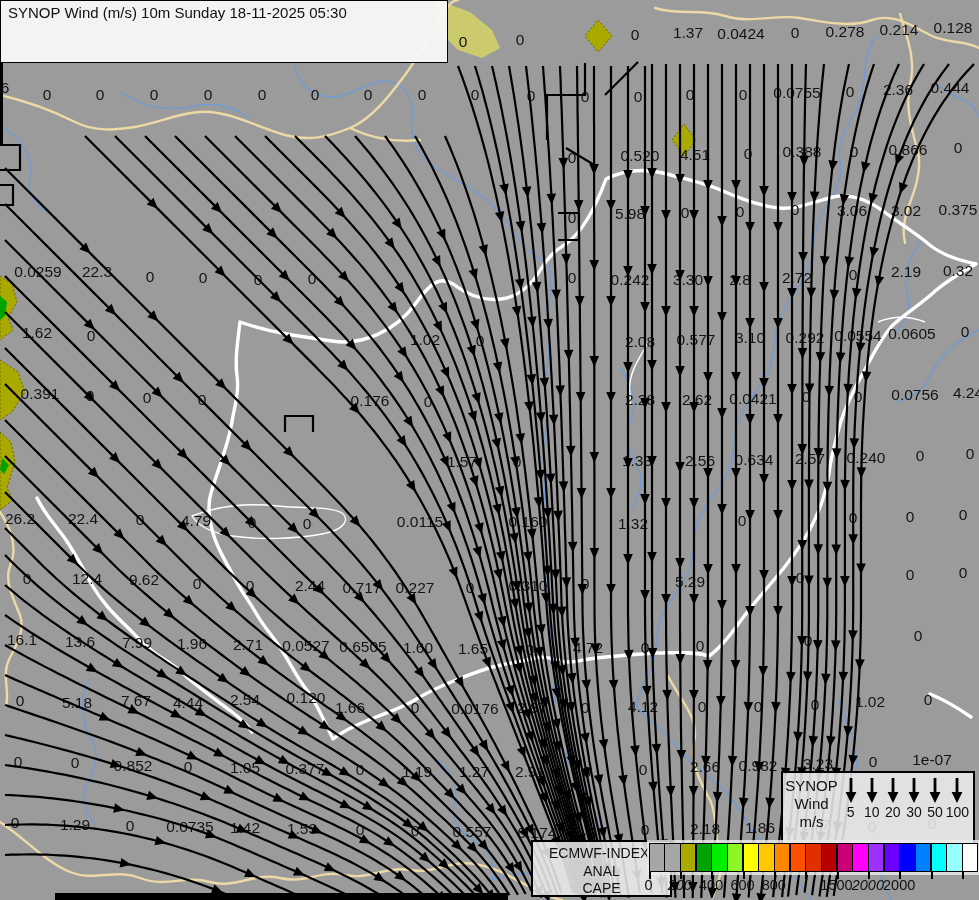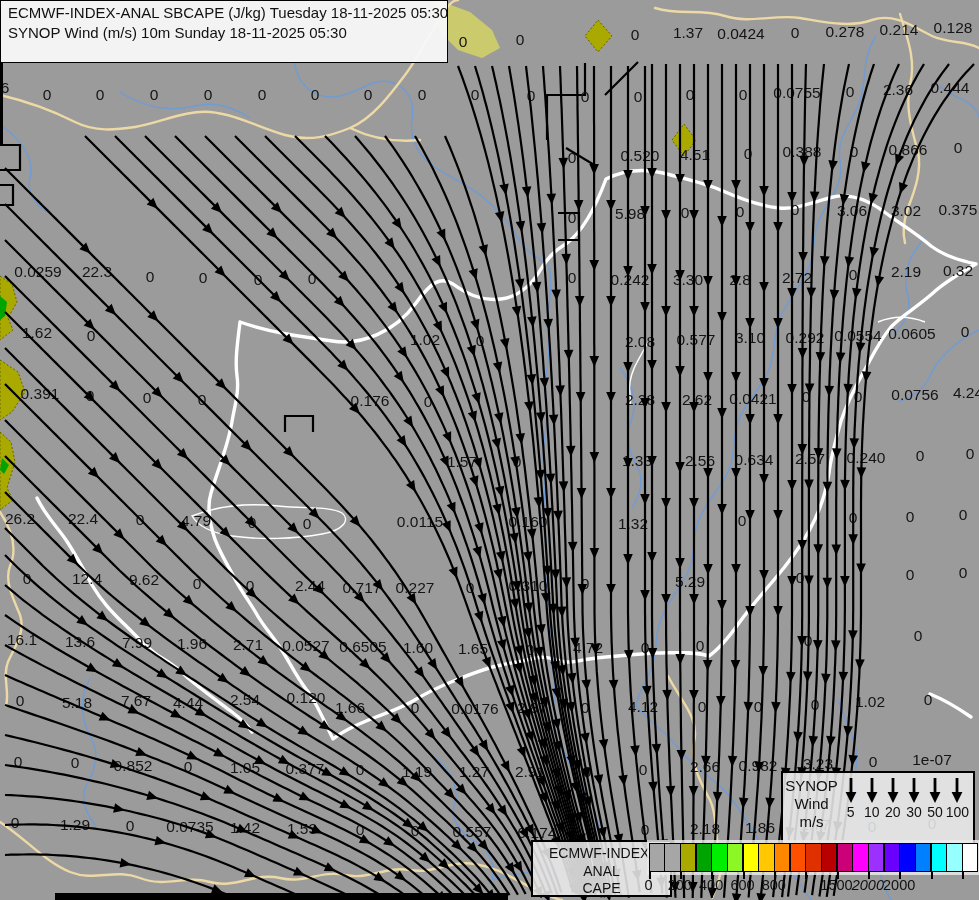--- a/index.html
+++ b/index.html
@@ -849,21 +849,20 @@
         <polygon points="223.00470646439047,892.7645622916475 211.01423153499033,893.2827427307093 214.47022452570016,884.3263979155424"></polygon>
       </g>
 
     <g id="g-frame">
       <rect class="frame" x="0" y="62" width="3" height="84"></rect>
       <rect class="frame" x="55" y="893" width="453" height="7"></rect>
     </g>
   </svg>
 
   <div id="title-box" class="panel">
-    <div>ECMWF-INDEX-ANAL SBCAPE (J/kg) Tuesday 18-11-2025 05:30</div>
     <div>SYNOP Wind (m/s) 10m Sunday 18-11-2025 05:30</div>
   </div>
 
   <div id="wind-legend" class="panel">
     <div class="wl-left">
       <div>SYNOP</div>
       <div>Wind</div>
       <div>m/s</div>
     </div>
     <div class="wl-cols" id="wl-cols">
@@ -937,21 +936,21 @@
       <div class="cape-cell" style="left: 252.167px; width: 16.6667px; background: rgb(0, 0, 255);"></div>
       <div class="cape-cell" style="left: 267.833px; width: 16.6667px; background: rgb(0, 128, 255);"></div>
       <div class="cape-cell" style="left: 283.5px; width: 16.6667px; background: rgb(0, 255, 255);"></div>
       <div class="cape-cell" style="left: 299.167px; width: 16.6667px; background: rgb(150, 255, 255);"></div>
       <div class="cape-cell" style="left: 314.833px; width: 16.6667px; background: rgb(255, 255, 255);"></div>
     </div>
 
 <div class="cape-tick" style="left: 648.5px;"></div>
     <div class="cape-ticklabel" style="left: 648.5px;">0</div>
     <div class="cape-tick" style="left: 679.833px;"></div>
-    <div class="cape-ticklabel" style="left: 679.833px;">200</div>
+    <div class="cape-ticklabel" style="left: 679.833px; font-style: italic;">200</div>
     <div class="cape-tick" style="left: 711.167px;"></div>
     <div class="cape-ticklabel" style="left: 711.167px;">400</div>
     <div class="cape-tick" style="left: 742.5px;"></div>
     <div class="cape-ticklabel" style="left: 742.5px;">600</div>
     <div class="cape-tick" style="left: 773.833px;"></div>
     <div class="cape-ticklabel" style="left: 773.833px;">800</div>
     <div class="cape-tick" style="left: 805.167px;"></div>
     <div class="cape-ticklabel" style="left: 805.167px; margin-top: 48px;">1000</div>
     <div class="cape-tick" style="left: 836.5px;"></div>
     <div class="cape-ticklabel" style="left: 836.5px;">1500</div>

